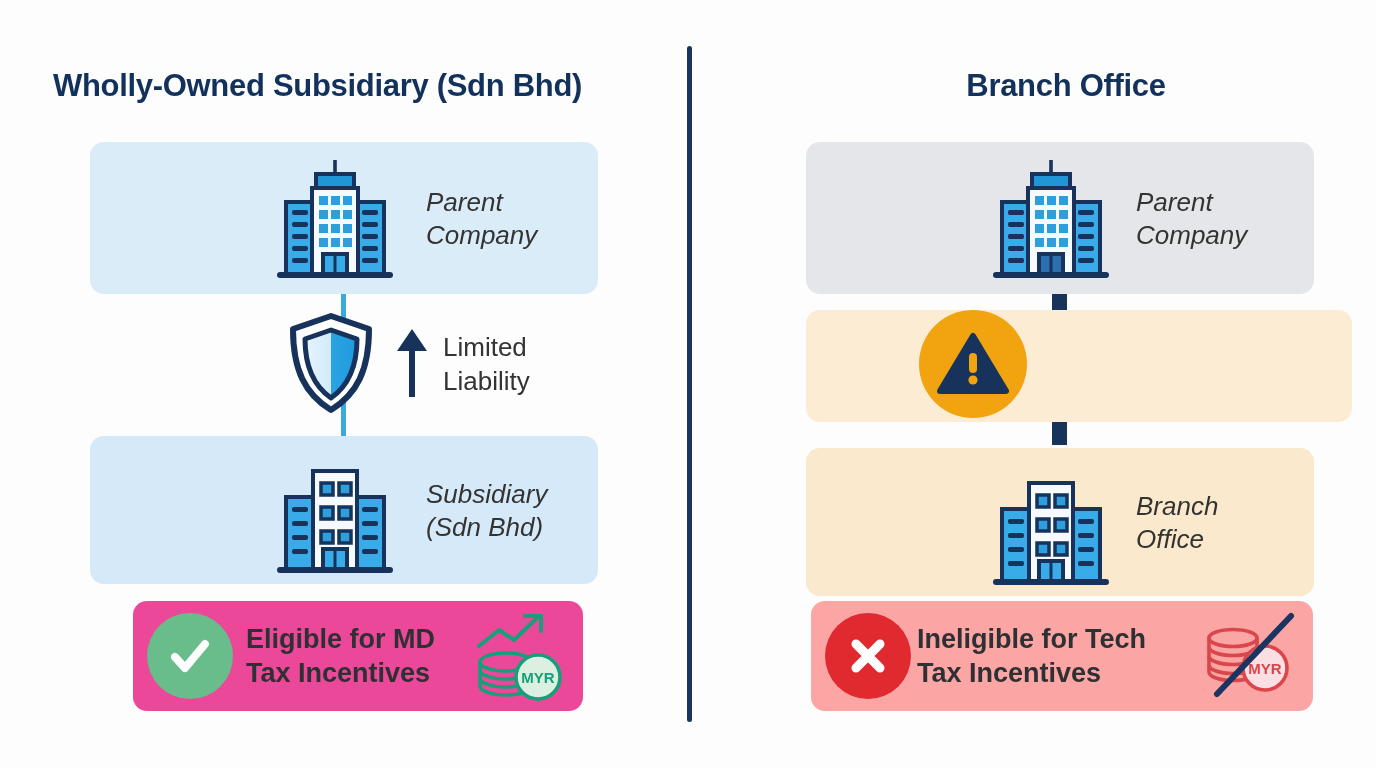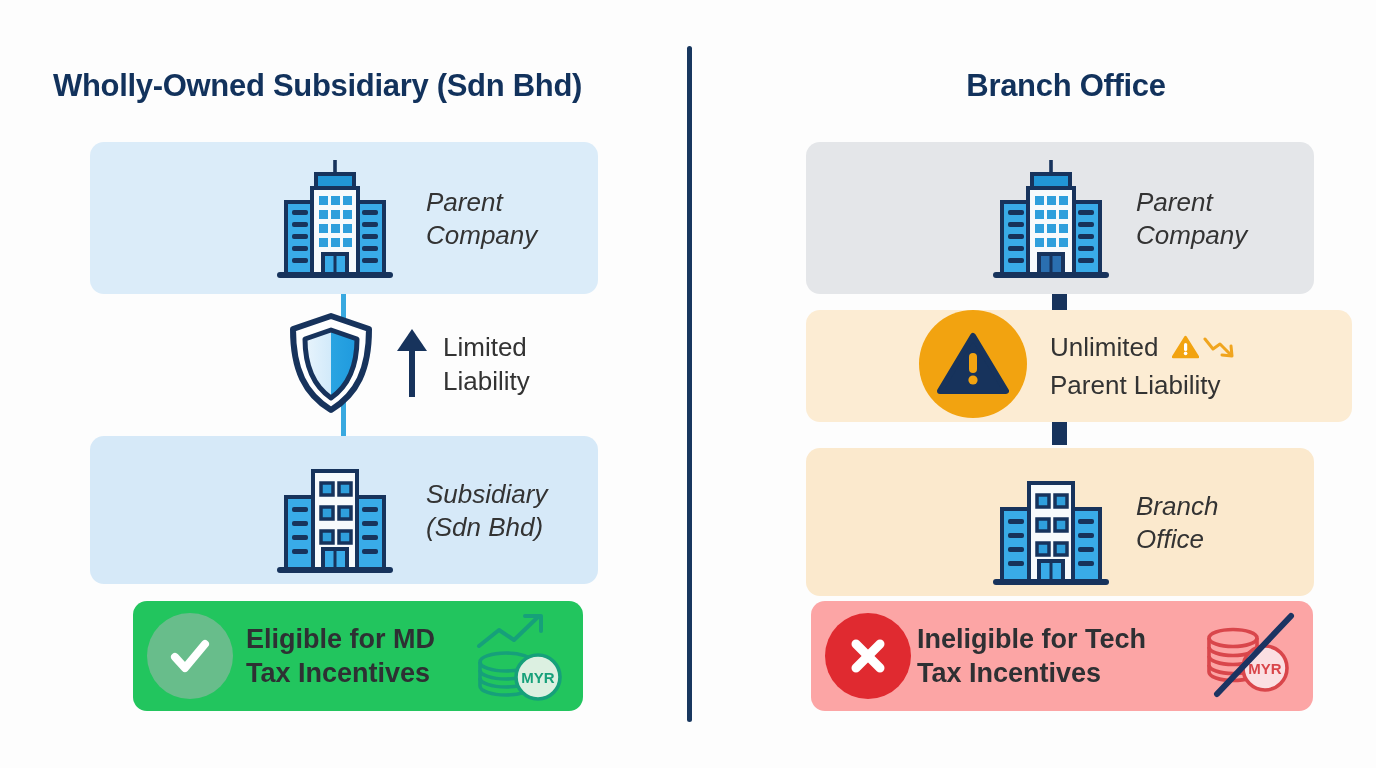--- a/index.html
+++ b/index.html
@@ -184,21 +184,21 @@
 
   
   .badge {
     position: absolute;
     border-radius: 14px;
     display: flex;
     align-items: center;
   }
   .badge-green {
     left: 133px; top: 601px; width: 450px; height: 110px;
-    background: #22c55e;
+    background: #ec4899;
   }
   .badge-red {
     left: 91px; top: 601px; width: 502px; height: 110px;
     background: #fca5a5;
   }
   .badge-circle {
     position: absolute;
     left: 14px;
     top: 50%;
     transform: translateY(-50%);
@@ -440,43 +440,20 @@
     </div>
 
     <div class="warn-band"></div>
     <div class="warn-circle">
       <svg width="72" height="66" viewBox="0 0 72 66">
         <path d="M36 5 L69 60 L3 60 Z" fill="#17335c" stroke="#17335c" stroke-width="6" stroke-linejoin="round"></path>
         <rect x="32" y="22" width="8" height="20" rx="4" fill="#f2a310"></rect>
         <circle cx="36" cy="49" r="4.6" fill="#f2a310"></circle>
       </svg>
     </div>
-    <div class="warn-text">
-      <div style="white-space:nowrap;">
-        <span>Unlimited</span>
-        <span class="inline-icons">
-          <span>
-            <svg width="27" height="25" viewBox="0 0 27 25">
-              <path d="M13.5 2 L26 22 L1 22 Z" fill="#f2a310" stroke="#f2a310" stroke-width="2.4" stroke-linejoin="round"></path>
-              <rect x="12" y="8" width="3.2" height="8" rx="1.6" fill="#ffffff"></rect>
-              <circle cx="13.6" cy="18.4" r="1.8" fill="#ffffff"></circle>
-            </svg>
-          </span>
-          <span>
-            <svg width="32" height="25" viewBox="0 0 32 25">
-              <g fill="none" stroke="#f0a51f" stroke-width="3" stroke-linecap="round" stroke-linejoin="round">
-                <polyline points="2,4 10,14 17,9 28,20"></polyline>
-                <polyline points="28,11 29,21 19,20"></polyline>
-              </g>
-            </svg>
-          </span>
-        </span>
-      </div>
-      <div>Parent Liability</div>
-    </div>
 
     <div class="card r-branch">
       <div class="icon-slot">
         <svg width="136" height="130" viewBox="0 0 136 130">
           <rect x="19" y="52" width="28" height="72" fill="#39abe8" stroke="#17335c" stroke-width="4"></rect>
           <rect x="89" y="52" width="28" height="72" fill="#39abe8" stroke="#17335c" stroke-width="4"></rect>
           <rect x="46" y="26" width="44" height="98" fill="#f7fafc" stroke="#17335c" stroke-width="4"></rect>
           <g fill="#2f9fdc" stroke="#17335c" stroke-width="3.5">
             <rect x="54" y="38" width="12" height="12"></rect>
               <rect x="72" y="38" width="12" height="12"></rect>

